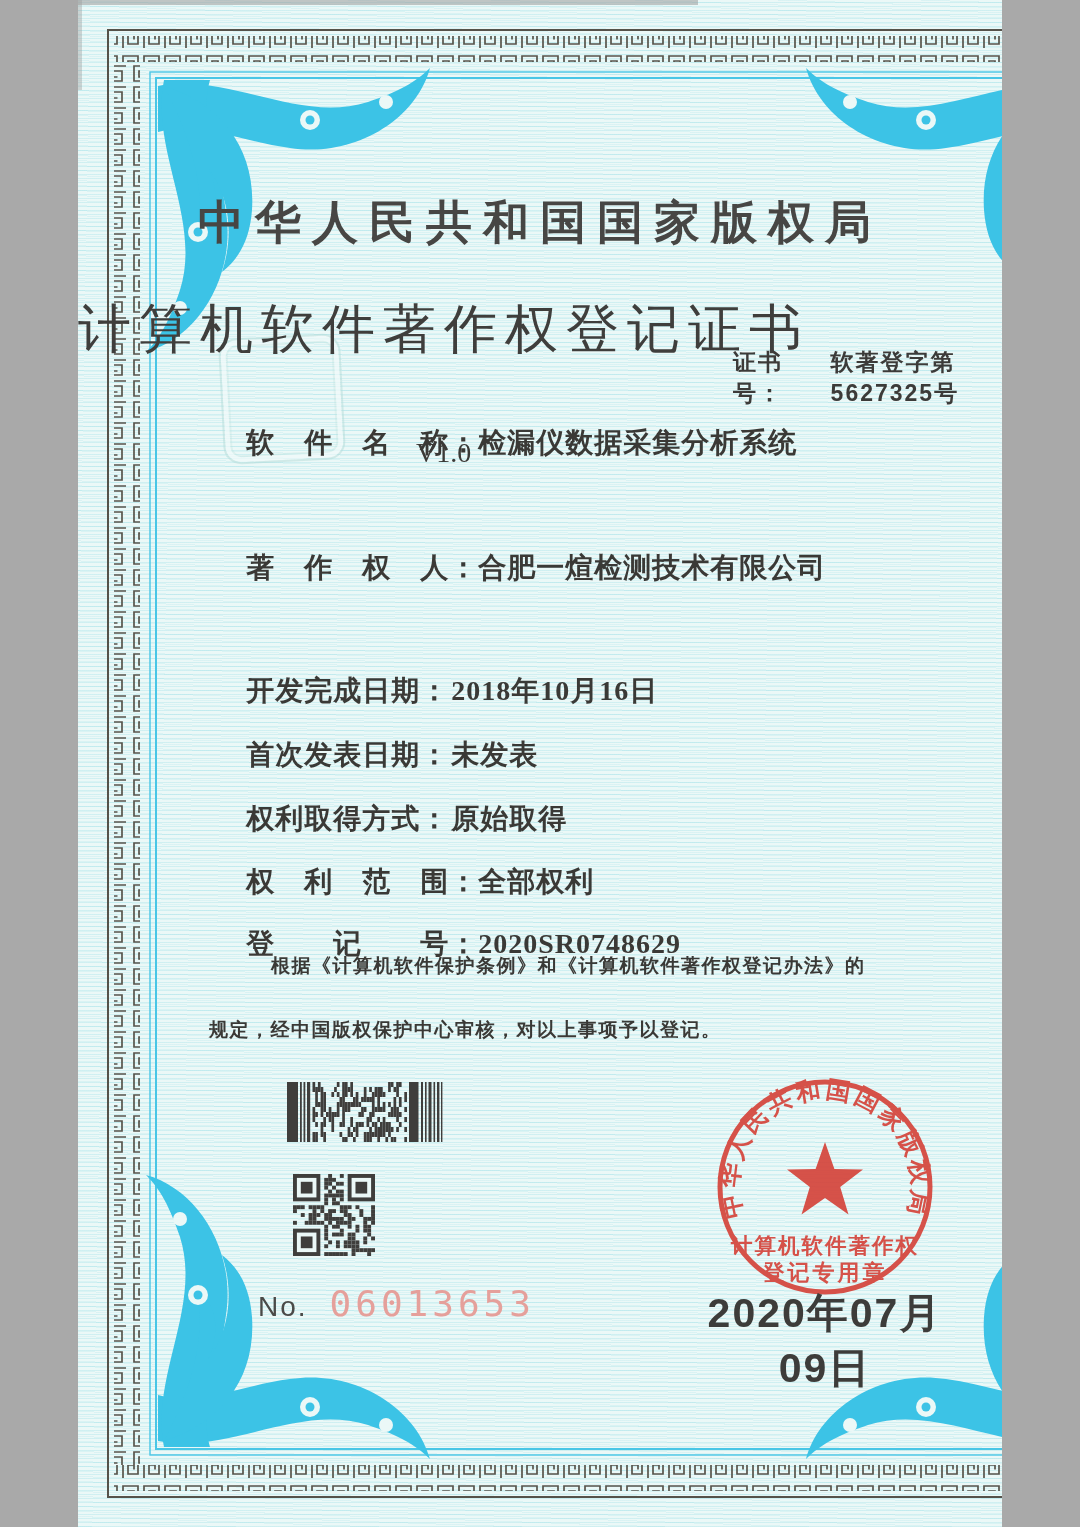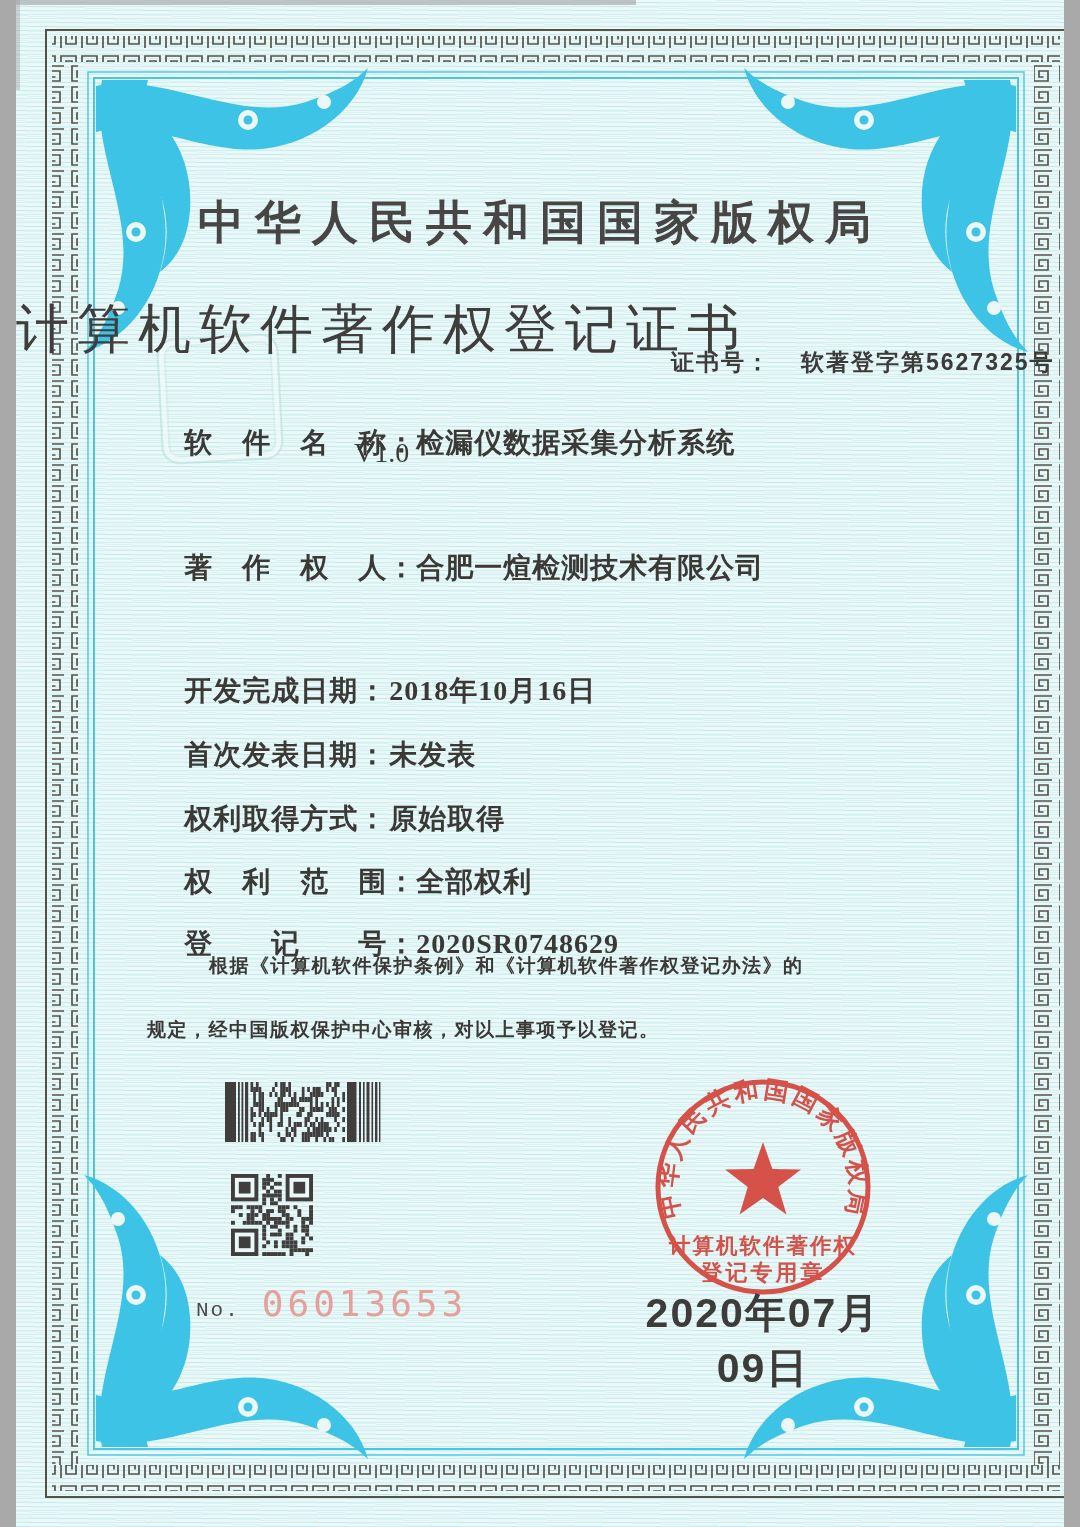--- a/index.html
+++ b/index.html
@@ -3,21 +3,21 @@
 <meta charset="utf-8">
 <style>
   * { box-sizing: border-box; }
   html,body { margin:0; padding:0; }
   body {
     background:#a9a9a9;
     font-family:"Liberation Sans", sans-serif;
   }
   .page {
     position:relative;
-    width:1048px; height:1527px;
+    width:924px; height:1527px;
     margin:0 auto;
     overflow:hidden;
     color:#3b3b3b;
     background-color:#ebf8f7;
     background-image:
       repeating-linear-gradient(0deg, rgba(96,205,218,0.20) 0px, rgba(96,205,218,0.20) 1px, transparent 1px, transparent 4px),
       repeating-linear-gradient(2deg, rgba(96,205,218,0.12) 0px, rgba(96,205,218,0.12) 1px, transparent 1px, transparent 5px);
   }
   .frame { position:absolute; left:0; top:0; }
   .scan-edge-top { position:absolute; top:0; left:0; width:620px; height:5px; background:#9b9b9b; opacity:.55; }
@@ -68,22 +68,22 @@
     border:2px solid rgba(182,220,216,0.65); border-radius:18px;
     box-shadow: inset 0 0 0 5px rgba(243,252,251,0.85), inset 0 0 0 7px rgba(182,220,216,0.35);
     transform:rotate(-3deg); opacity:.8;
   }
 
   .barcode { position:absolute; left:209px; top:1082px; }
   .qrcode  { position:absolute; left:215px; top:1174px; }
 
   .no-line { position:absolute; top:1283px; left:180px; }
   .no-label {
-    font-family:Liberation Mono, monospace;
-    font-size:21px; color:#4a4a48; letter-spacing:2px;
+    font-family:Liberation Sans, sans-serif;
+    font-size:28px; color:#4a4a48; letter-spacing:2px;
   }
   .no-value {
     font-family:"DejaVu Sans Mono", monospace;
     font-size:36px; color:#e5a09b; letter-spacing:4px; margin-left:22px;
   }
 
   .seal-svg { position:absolute; left:629px; top:1072px; }
   .seal-date {
     position:absolute; left:629px; top:1286px; width:236px;
     text-align:center; font-size:41px; font-weight:700;

